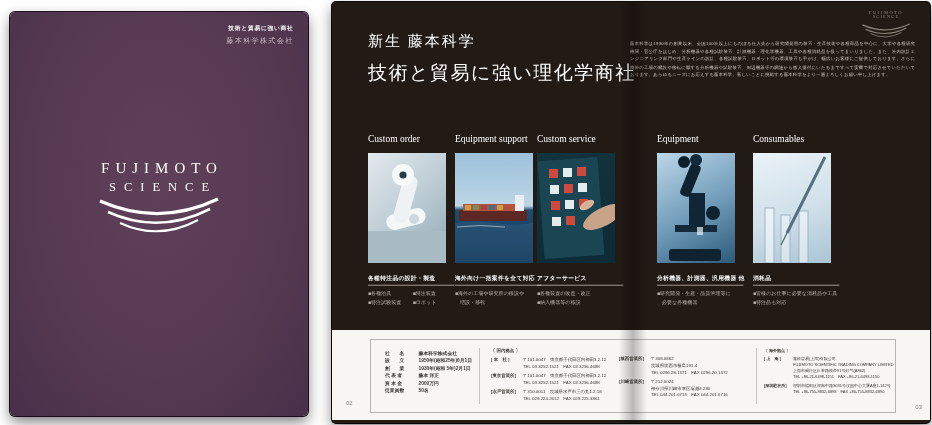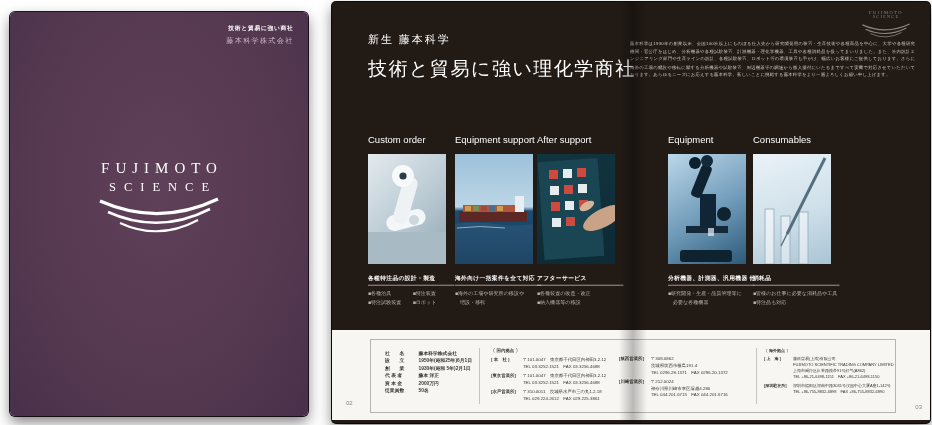--- a/index.html
+++ b/index.html
@@ -16,32 +16,32 @@
   .cover-logo{position:absolute;left:0;right:0;top:148px;text-align:center;color:#fff;
               font-family:"Liberation Serif",serif;}
   .cover-logo .t1{font-size:15px;letter-spacing:6px;text-indent:6px;}
   .cover-logo .t2{font-size:12.5px;letter-spacing:8px;text-indent:8px;margin-top:3px;}
   .swoosh{display:block;margin:2px auto 0;}
 
   
   .spread{position:absolute;left:332px;top:2px;width:598px;height:421px;border-radius:4px;
           background:#221a15;box-shadow:0 6px 14px rgba(0,0,0,.5),0 0 0 1px #120d0a;overflow:hidden;}
   .headline{position:absolute;left:36px;top:30px;color:#ffffff;font-family:"Liberation Serif",serif;}
-  .headline .h1{font-size:11px;letter-spacing:2px;}
+  .headline .h1{font-size:15px;letter-spacing:2px;}
   .headline .h2{font-size:19px;letter-spacing:1.5px;margin-top:9px;}
   .intro{position:absolute;left:298px;top:38px;width:460px;transform:scale(.62);transform-origin:0 0;
          color:#cfc7bf;font-size:7px;line-height:1.8;letter-spacing:.4px;text-align:justify;}
   .corner-logo{position:absolute;right:12px;top:8px;width:64px;text-align:center;color:#8d847c;}
   .corner-logo .clt{font-size:6px;letter-spacing:2px;font-family:"Liberation Serif",serif;transform:scale(.75);transform-origin:50% 0;}
   .corner-logo .clt2{font-size:6px;letter-spacing:2px;font-family:"Liberation Serif",serif;transform:scale(.68);transform-origin:50% 0;margin-top:-1px;}
 
   
   .col{position:absolute;top:132px;width:78px;}
-  .col1{left:36px}.col2{left:123px}.col3{left:205px}.col4{left:336px}.col5{left:421px}
-  .col-header{color:#ffffff;font-family:Liberation Sans, sans-serif;font-size:9.5px;white-space:nowrap;}
+  .col1{left:36px}.col2{left:123px}.col3{left:205px}.col4{left:325px}.col5{left:421px}
+  .col-header{color:#ffffff;font-family:Liberation Serif, serif;font-size:9.5px;white-space:nowrap;}
   .photo{margin-top:9px;width:78px;height:110px;position:relative;overflow:hidden;background:#26404e;}
   .photo svg{position:absolute;left:0;top:0;}
   .caption{position:absolute;left:0;top:140px;width:120px;transform:scale(.72);transform-origin:0 0;color:#d9d3cc;}
   .cap-title{font-size:8px;font-weight:bold;color:#fff;letter-spacing:.5px;border-bottom:1px solid #cfc9c2;
              padding-bottom:4px;margin-bottom:5px;white-space:nowrap;}
   .cap-bullets{font-size:7px;line-height:1.7;color:#bdb5ad;}
   .cap-bullets.grid2{display:grid;grid-template-columns:58px 1fr;column-gap:4px;}
   .cap-bullets span{display:block;white-space:nowrap;}
 
   
@@ -153,21 +153,21 @@
       <div class="caption">
         <div class="cap-title">海外向け一括案件を全て対応</div>
         <div class="cap-bullets">
           <span>■海外の工場や研究所の移設や</span>
           <span>　増設・移転</span>
         </div>
       </div>
     </div>
 
     <div class="col col3">
-      <div class="col-header">After support</div>
+      <div class="col-header">Custom service</div>
       <div class="photo" style="background:linear-gradient(160deg,#12343f 0%,#0d2a36 100%);">
         <svg width="78" height="110" viewBox="0 0 78 110">
           <rect x="4" y="6" width="60" height="98" fill="#1a4552" transform="rotate(-4 34 55)"></rect>
           <g>
             <rect x="12" y="16" width="9" height="9" fill="#cf4a3e"></rect>
               <rect x="26" y="15" width="9" height="9" fill="#e6ecee"></rect>
               <rect x="40" y="14" width="9" height="9" fill="#cf4a3e"></rect>
             <rect x="13" y="32" width="9" height="9" fill="#e6ecee"></rect>
               <rect x="27" y="31" width="9" height="9" fill="#cf4a3e"></rect>
               <rect x="41" y="30" width="9" height="9" fill="#e6ecee"></rect>

